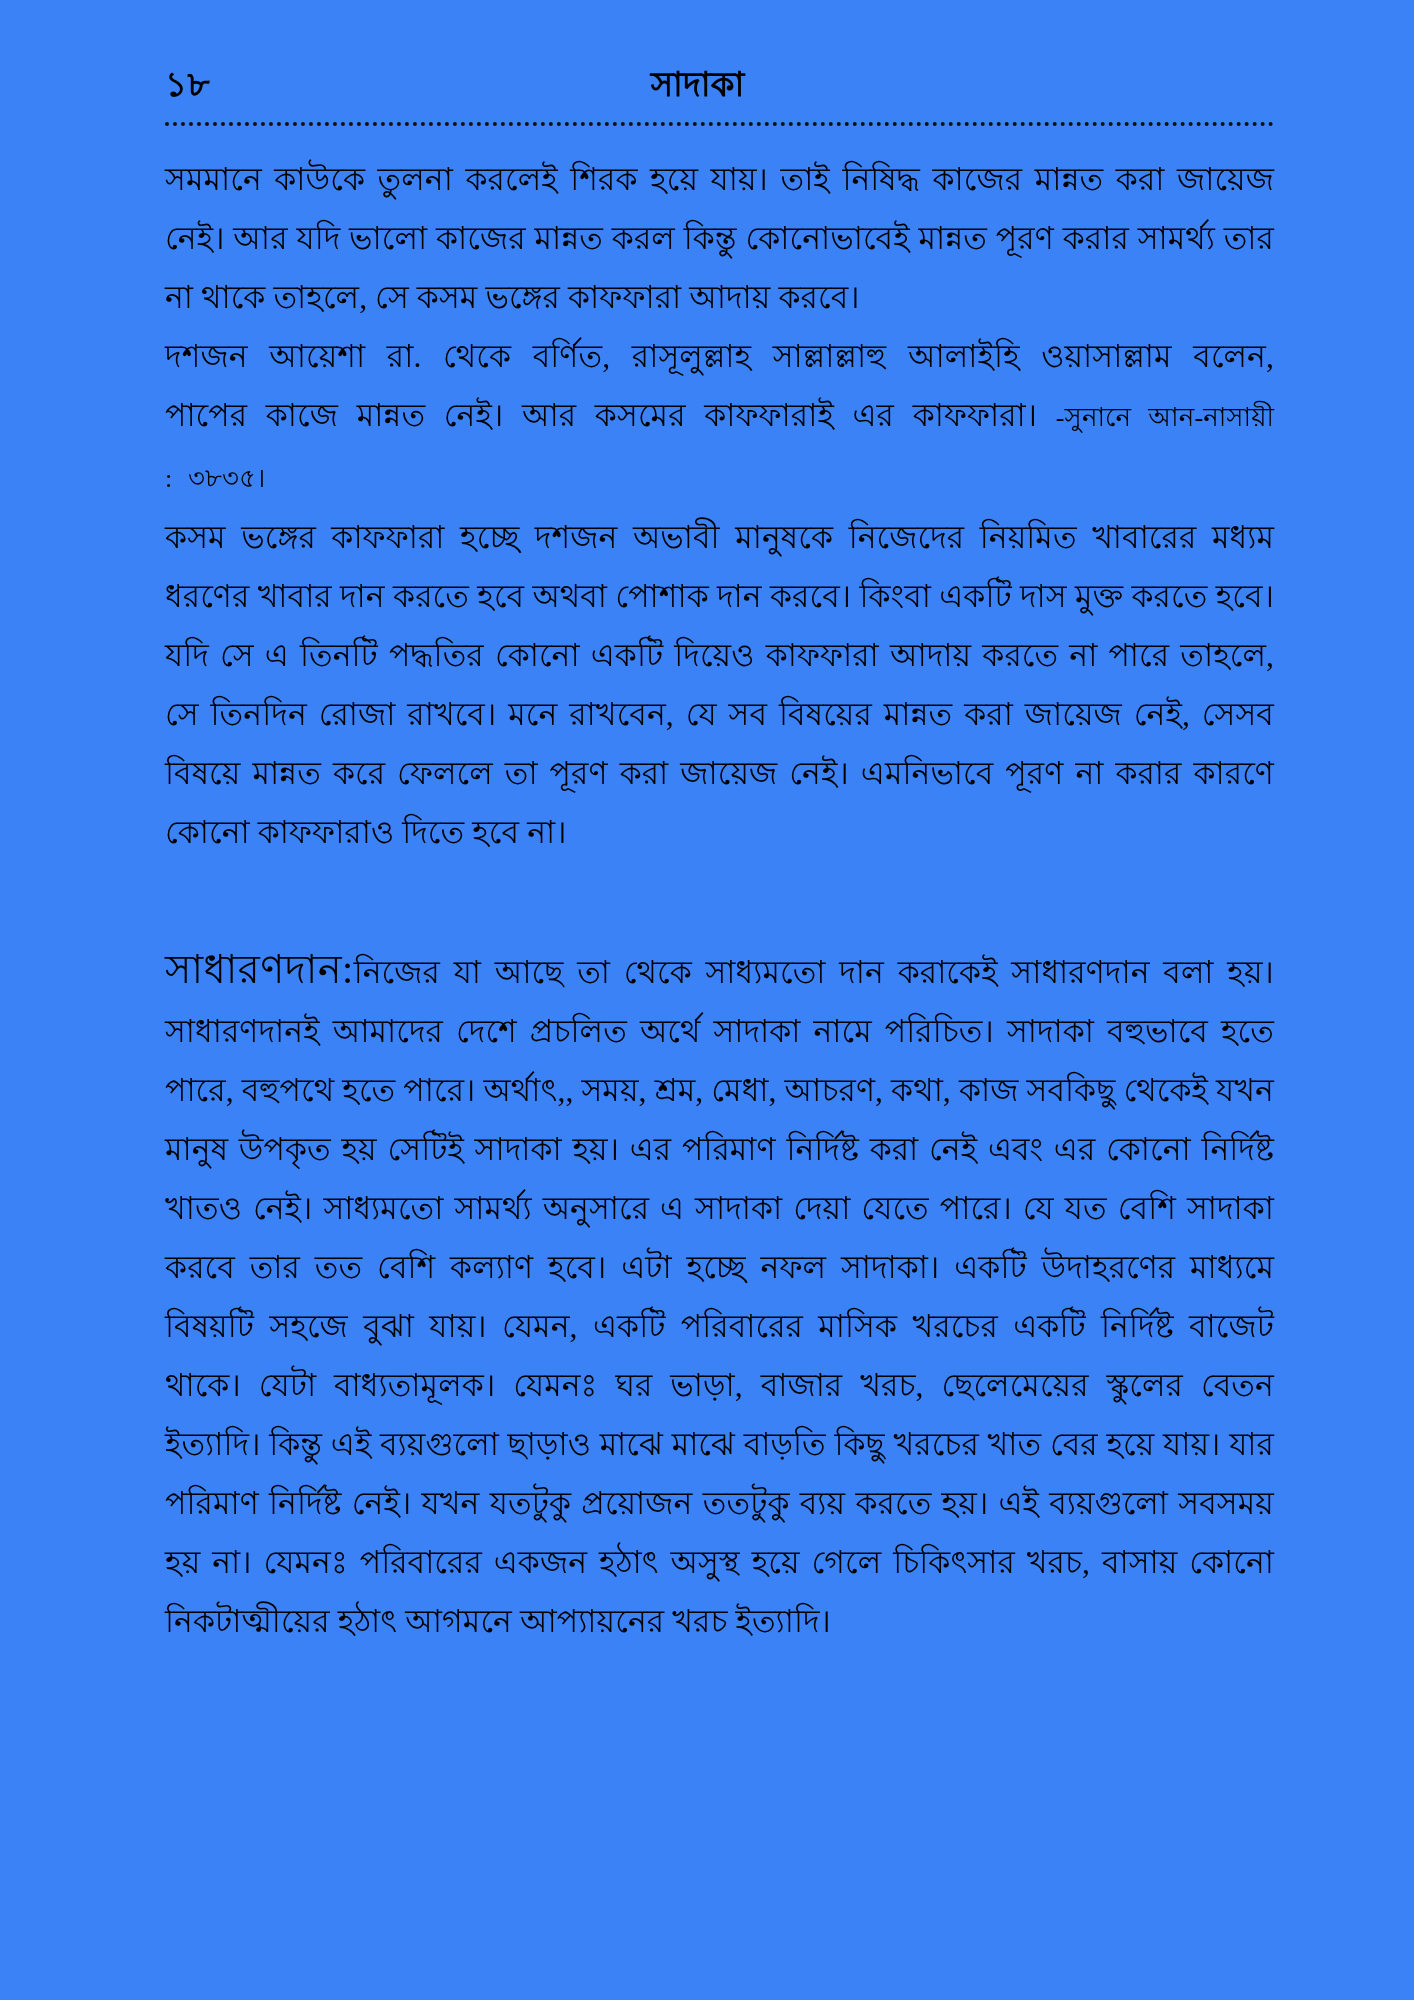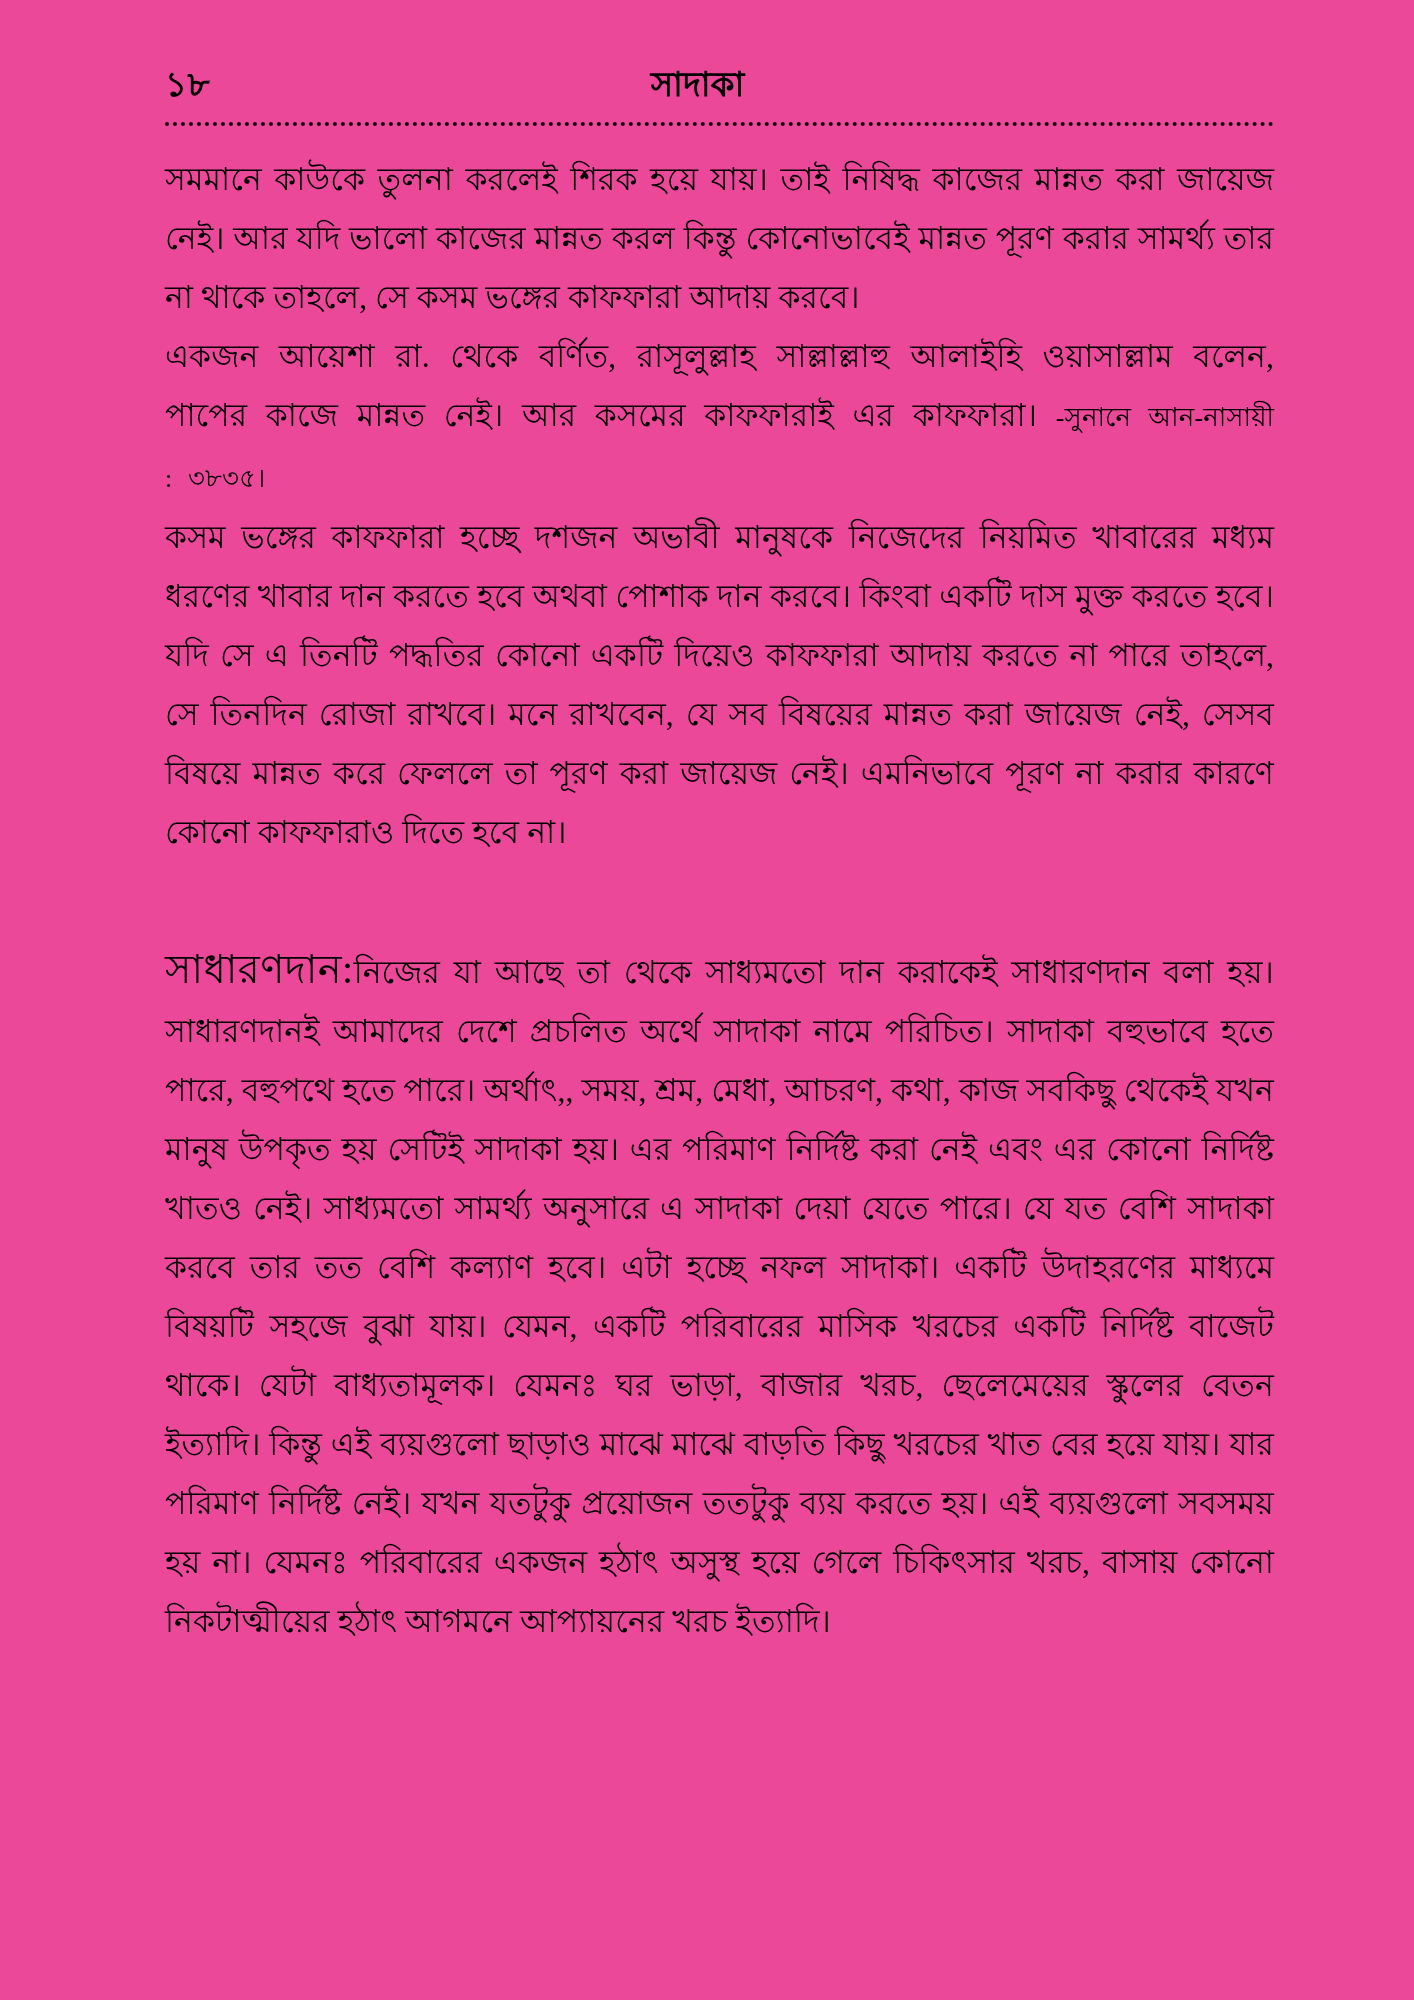--- a/index.html
+++ b/index.html
@@ -13,21 +13,21 @@
     font-family: "Liberation Serif", "DejaVu Serif", serif;
     color: #000000;
     overflow: hidden;
   }
   .page {
     position: relative;
     width: 1414px;
     height: 2000px;
     box-sizing: border-box;
     padding: 68px 140px 40px 165px;
-    background: #ec4899;
+    background: #3b82f6;
   }
   
   .running-head {
     position: relative;
     display: flex;
     align-items: baseline;
     height: 52px;
   }
   .folio {
     font-size: 34px;
@@ -93,21 +93,21 @@
     <span class="folio">১৮</span>
     <span class="head-title">সাদাকা</span>
   </div>
 
   <div class="rule"></div>
 
   <div class="body">
 
     <p class="para">সমমানে কাউকে তুলনা করলেই শিরক হয়ে যায়। তাই নিষিদ্ধ কাজের মান্নত করা জায়েজ নেই। আর যদি ভালো কাজের মান্নত করল কিন্তু কোনোভাবেই মান্নত পূরণ করার সামর্থ্য তার না থাকে তাহলে, সে কসম ভঙ্গের কাফফারা আদায় করবে।</p>
 
-    <p class="para loose"><span>একজন আয়েশা রা. থেকে বর্ণিত, রাসূলুল্লাহ সাল্লাল্লাহু আলাইহি ওয়াসাল্লাম বলেন, পাপের কাজে মান্নত নেই। আর কসমের কাফফারাই এর কাফফারা।</span> <span class="ref">-সুনানে আন-নাসায়ী : ৩৮৩৫।</span></p>
+    <p class="para loose"><span>দশজন আয়েশা রা. থেকে বর্ণিত, রাসূলুল্লাহ সাল্লাল্লাহু আলাইহি ওয়াসাল্লাম বলেন, পাপের কাজে মান্নত নেই। আর কসমের কাফফারাই এর কাফফারা।</span> <span class="ref">-সুনানে আন-নাসায়ী : ৩৮৩৫।</span></p>
 
     <p class="para">কসম ভঙ্গের কাফফারা হচ্ছে দশজন অভাবী মানুষকে নিজেদের নিয়মিত খাবারের মধ্যম ধরণের খাবার দান করতে হবে অথবা পোশাক দান করবে। কিংবা একটি দাস মুক্ত করতে হবে। যদি সে এ তিনটি পদ্ধতির কোনো একটি দিয়েও কাফফারা আদায় করতে না পারে তাহলে, সে তিনদিন রোজা রাখবে। মনে রাখবেন, যে সব বিষয়ের মান্নত করা জায়েজ নেই, সেসব বিষয়ে মান্নত করে ফেললে তা পূরণ করা জায়েজ নেই। এমনিভাবে পূরণ না করার কারণে কোনো কাফফারাও দিতে হবে না।</p>
 
     <div class="gap-block"></div>
 
     <p class="heading-para"><span class="section-heading">সাধারণদান:</span><span>নিজের যা আছে তা থেকে সাধ্যমতো দান করাকেই সাধারণদান বলা হয়। সাধারণদানই আমাদের দেশে প্রচলিত অর্থে সাদাকা নামে পরিচিত। সাদাকা বহুভাবে হতে পারে, বহুপথে হতে পারে। অর্থাৎ,, সময়, শ্রম, মেধা, আচরণ, কথা, কাজ সবকিছু থেকেই যখন মানুষ উপকৃত হয় সেটিই সাদাকা হয়। এর পরিমাণ নির্দিষ্ট করা নেই এবং এর কোনো নির্দিষ্ট খাতও নেই। সাধ্যমতো সামর্থ্য অনুসারে এ সাদাকা দেয়া যেতে পারে। যে যত বেশি সাদাকা করবে তার তত বেশি কল্যাণ হবে। এটা হচ্ছে নফল সাদাকা। একটি উদাহরণের মাধ্যমে বিষয়টি সহজে বুঝা যায়। যেমন, একটি পরিবারের মাসিক খরচের একটি নির্দিষ্ট বাজেট থাকে। যেটা বাধ্যতামূলক। যেমনঃ ঘর ভাড়া, বাজার খরচ, ছেলেমেয়ের স্কুলের বেতন ইত্যাদি। কিন্তু এই ব্যয়গুলো ছাড়াও মাঝে মাঝে বাড়তি কিছু খরচের খাত বের হয়ে যায়। যার পরিমাণ নির্দিষ্ট নেই। যখন যতটুকু প্রয়োজন ততটুকু ব্যয় করতে হয়। এই ব্যয়গুলো সবসময় হয় না। যেমনঃ পরিবারের একজন হঠাৎ অসুস্থ হয়ে গেলে চিকিৎসার খরচ, বাসায় কোনো নিকটাত্মীয়ের হঠাৎ আগমনে আপ্যায়নের খরচ ইত্যাদি।</span></p>
 
   </div>
 </div>
 

